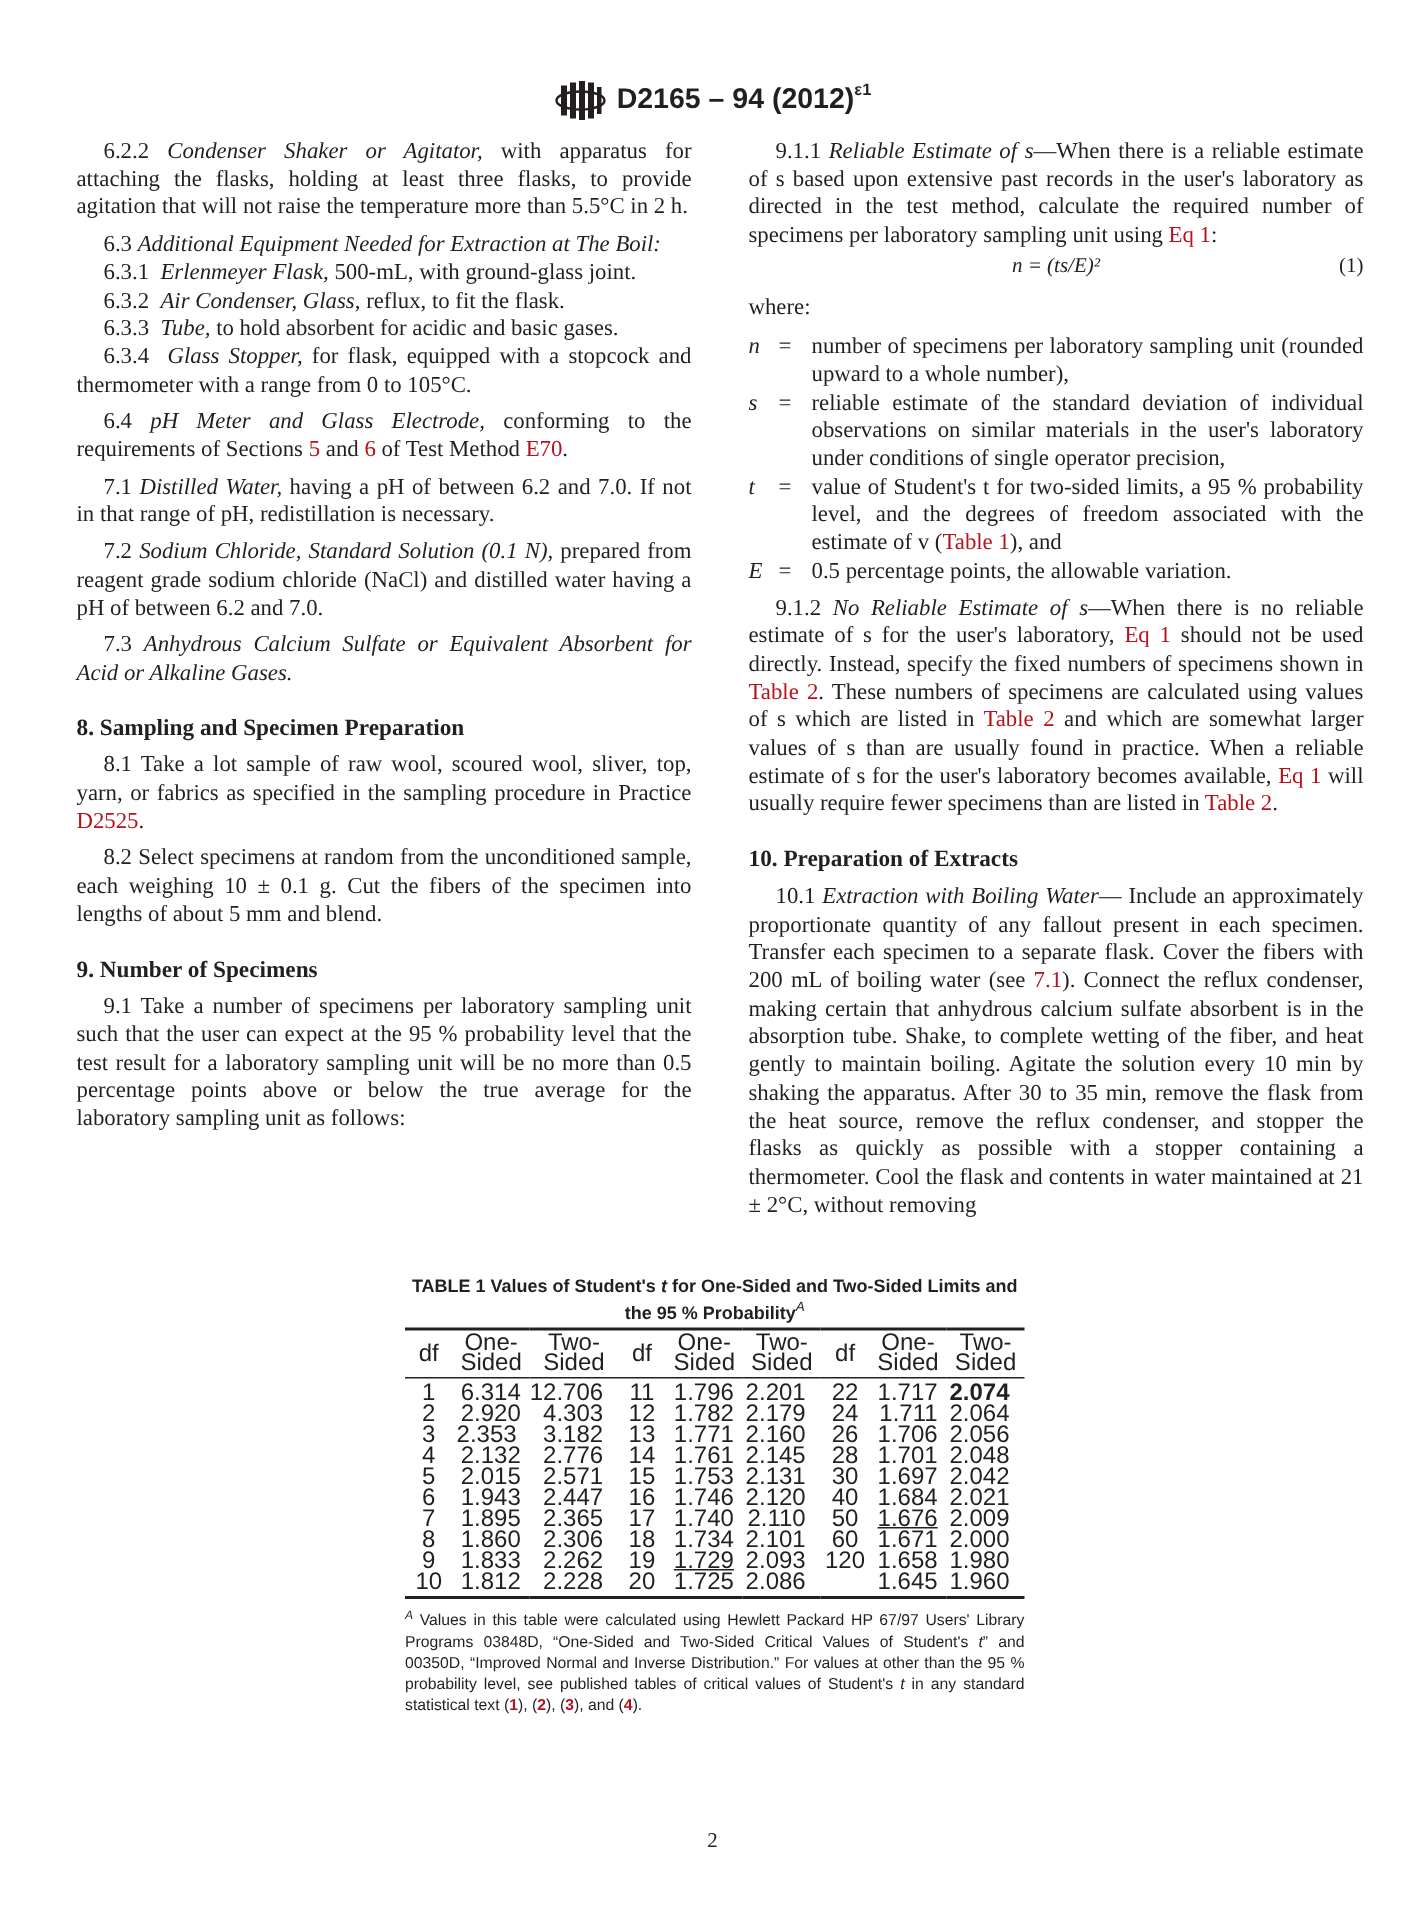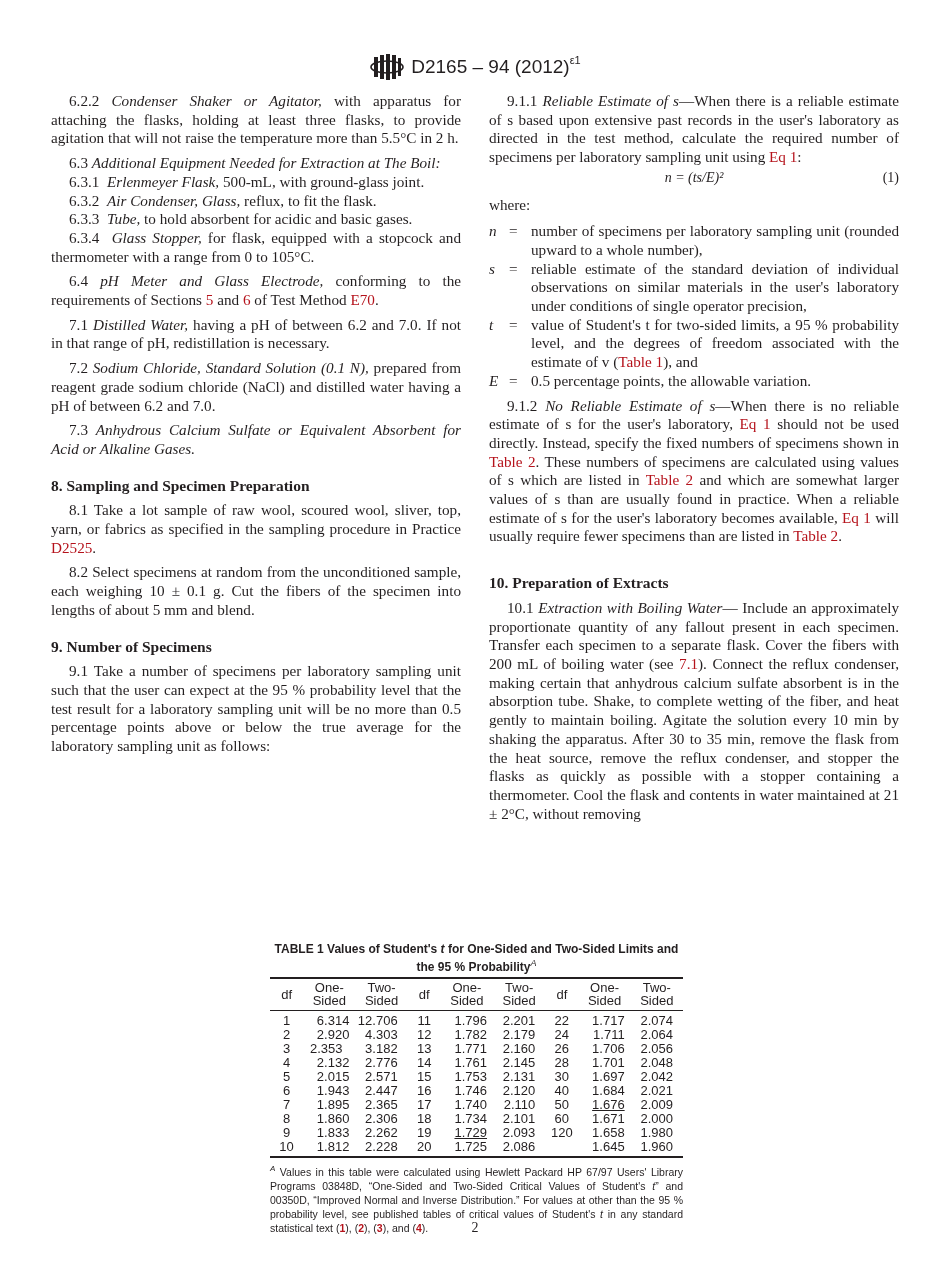--- a/index.html
+++ b/index.html
@@ -1,41 +1,41 @@
 <!DOCTYPE html>
 <html><head>
 <meta charset="utf-8">
 <style>
   html, body { margin: 0; padding: 0; background: #ffffff; }
   body { width: 950px; height: 1272px; position: relative; overflow: hidden; color: #231f20;
          font-family: "Liberation Serif", "DejaVu Serif", serif; }
   .header { position: absolute; top: 52px; left: 0; width: 950px; text-align: center; height: 36px; }
   .header-inner { display: inline-flex; align-items: center; gap: 6px; }
   .logo { width: 36px; height: 30px; display: inline-block; }
-  .doc-id { font-family: "Liberation Sans", "DejaVu Sans", sans-serif; font-weight: normal; font-size: 19px; color: #231f20; }
+  .doc-id { font-family: "Liberation Sans", "DejaVu Sans", sans-serif; font-weight: bold; font-size: 19px; color: #231f20; }
   .doc-id sup { font-size: 11px; position: relative; top: -2px; }
   .col { position: absolute; top: 92px; width: 410px; font-size: 15.2px; line-height: 18.7px; text-align: justify; }
   .col.left { left: 51px; }
-  .col.right { left: 489px; }
+  .col.right { left: 499px; }
   p { margin: 0 0 6px 0; text-indent: 18px; }
   p.noindent { text-indent: 0; }
   p.sub { margin-bottom: 0; }
   .i { font-style: italic; }
   .link { color: #b5121b; }
   h2 { font-size: 15.5px; font-weight: bold; margin: 14px 0 6px 0; text-indent: 0; }
   .eq { position: relative; text-align: center; margin: 2px 0 8px 0; font-style: italic; font-size: 14px; }
   .eq .num { position: absolute; right: 0; top: 0; font-style: normal; }
   .defs { margin: 0 0 6px 0; }
   .def { display: flex; }
   .def .sym { width: 20px; font-style: italic; flex: none; }
   .def .eqs { width: 22px; flex: none; }
   .def .txt { flex: 1; text-align: justify; }
-  .tbl-wrap { position: absolute; top: 942px; left: 270px; width: 413px; font-family: "Liberation Sans", "DejaVu Sans", sans-serif; }
+  .tbl-wrap { position: absolute; top: 850px; left: 270px; width: 413px; font-family: "Liberation Sans", "DejaVu Sans", sans-serif; }
   .tbl-title { font-weight: bold; font-size: 12px; text-align: center; line-height: 14px; margin-bottom: 3px; }
-  table { width: 100%; border-collapse: collapse; font-size: 13px; }
+  table { width: 100%; border-collapse: collapse; font-size: 16px; }
   thead tr { border-top: 2px solid #231f20; border-bottom: 1px solid #231f20; }
   th { font-weight: normal; line-height: 13px; padding: 2px 0 3px 0; }
   td { line-height: 14px; padding: 0; text-align: right; }
   tbody tr:first-child td { padding-top: 3px; }
   tbody tr:last-child td { padding-bottom: 2px; }
   tbody { border-bottom: 2px solid #231f20; }
   td.df { text-align: center; }
   .tbl-note { font-size: 10.5px; line-height: 14px; text-align: justify; margin-top: 4px; }
   .tbl-note b { color: #b5121b; }
   .page-num { position: absolute; top: 1220px; left: 0; width: 950px; text-align: center; font-size: 14px; }
@@ -99,21 +99,21 @@
         <span class="txt"><span>value of Student's t for two-sided limits, a 95 % probability level, and the degrees of freedom associated with the estimate of v (</span><span class="link">Table 1</span><span>), and</span></span>
       </div>
     <div class="def">
         <span class="sym">E</span>
         <span class="eqs">=</span>
         <span class="txt">0.5 percentage points, the allowable variation.</span>
       </div>
   </div>
   <p><span>9.1.2</span> <span class="i">No Reliable Estimate of s</span><span>—When there is no reliable estimate of s for the user's laboratory, </span><span class="link">Eq 1</span><span> should not be used directly. Instead, specify the fixed numbers of specimens shown in </span><span class="link">Table 2</span><span>. These numbers of specimens are calculated using values of s which are listed in </span><span class="link">Table 2</span><span> and which are somewhat larger values of s than are usually found in practice. When a reliable estimate of s for the user's laboratory becomes available, </span><span class="link">Eq 1</span><span> will usually require fewer specimens than are listed in </span><span class="link">Table 2</span><span>.</span></p>
 
-  <h2 style="margin-top:28px">10.  Preparation of Extracts</h2>
+  <h2 style="margin-top:18px">10.  Preparation of Extracts</h2>
   <p><span>10.1</span> <span class="i">Extraction with Boiling Water</span><span>— Include an approximately proportionate quantity of any fallout present in each specimen. Transfer each specimen to a separate flask. Cover the fibers with 200 mL of boiling water (see </span><span class="link">7.1</span><span>). Connect the reflux condenser, making certain that anhydrous calcium sulfate absorbent is in the absorption tube. Shake, to complete wetting of the fiber, and heat gently to maintain boiling. Agitate the solution every 10 min by shaking the apparatus. After 30 to 35 min, remove the flask from the heat source, remove the reflux condenser, and stopper the flasks as quickly as possible with a stopper containing a thermometer. Cool the flask and contents in water maintained at 21 ± 2°C, without removing</span></p>
 </div>
 
 <div class="tbl-wrap">
   <div class="tbl-title"><span>TABLE 1 Values of Student's </span><span class="i">t</span><span> for One-Sided and Two-Sided Limits and the 95 % Probability</span><sup class="i" style="font-weight:normal;font-size:9px">A</sup></div>
   <table>
     <thead>
       <tr id="thead-row">
           <th style="white-space: pre-line; width: 8%;">df</th>
           <th style="white-space: pre-line; width: 12.6%;">One-
@@ -135,21 +135,21 @@
     <tbody id="tbody">
         <tr>
           <td class="df">1</td>
           <td style="padding-right: 6px;">6.314</td>
           <td style="padding-right: 10px;">12.706</td>
           <td class="df">11</td>
           <td style="padding-right: 6px;">1.796</td>
           <td style="padding-right: 10px;">2.201</td>
           <td class="df">22</td>
           <td style="padding-right: 6px;">1.717</td>
-          <td style="padding-right: 10px;">2.074</td>
+          <td style="padding-right: 10px; font-weight: bold;">2.074</td>
         </tr>
         <tr>
           <td class="df">2</td>
           <td style="padding-right: 6px;">2.920</td>
           <td style="padding-right: 10px;">4.303</td>
           <td class="df">12</td>
           <td style="padding-right: 6px;">1.782</td>
           <td style="padding-right: 10px;">2.179</td>
           <td class="df">24</td>
           <td style="padding-right: 6px;">1.711</td>

